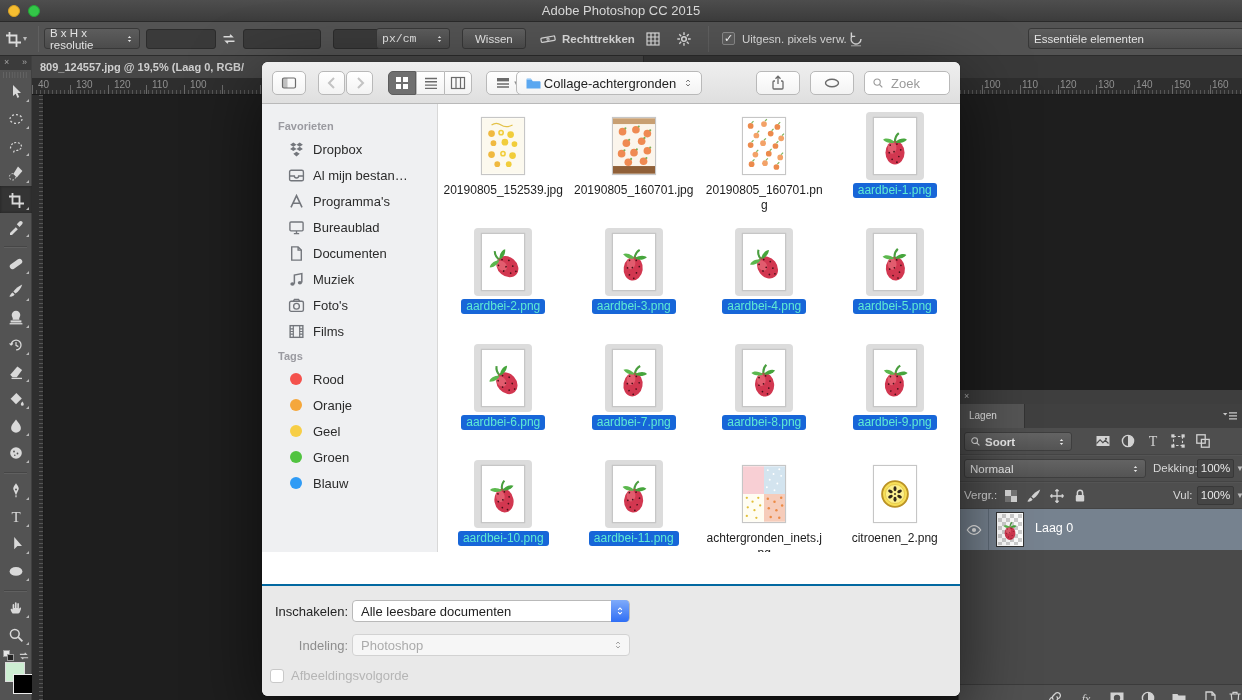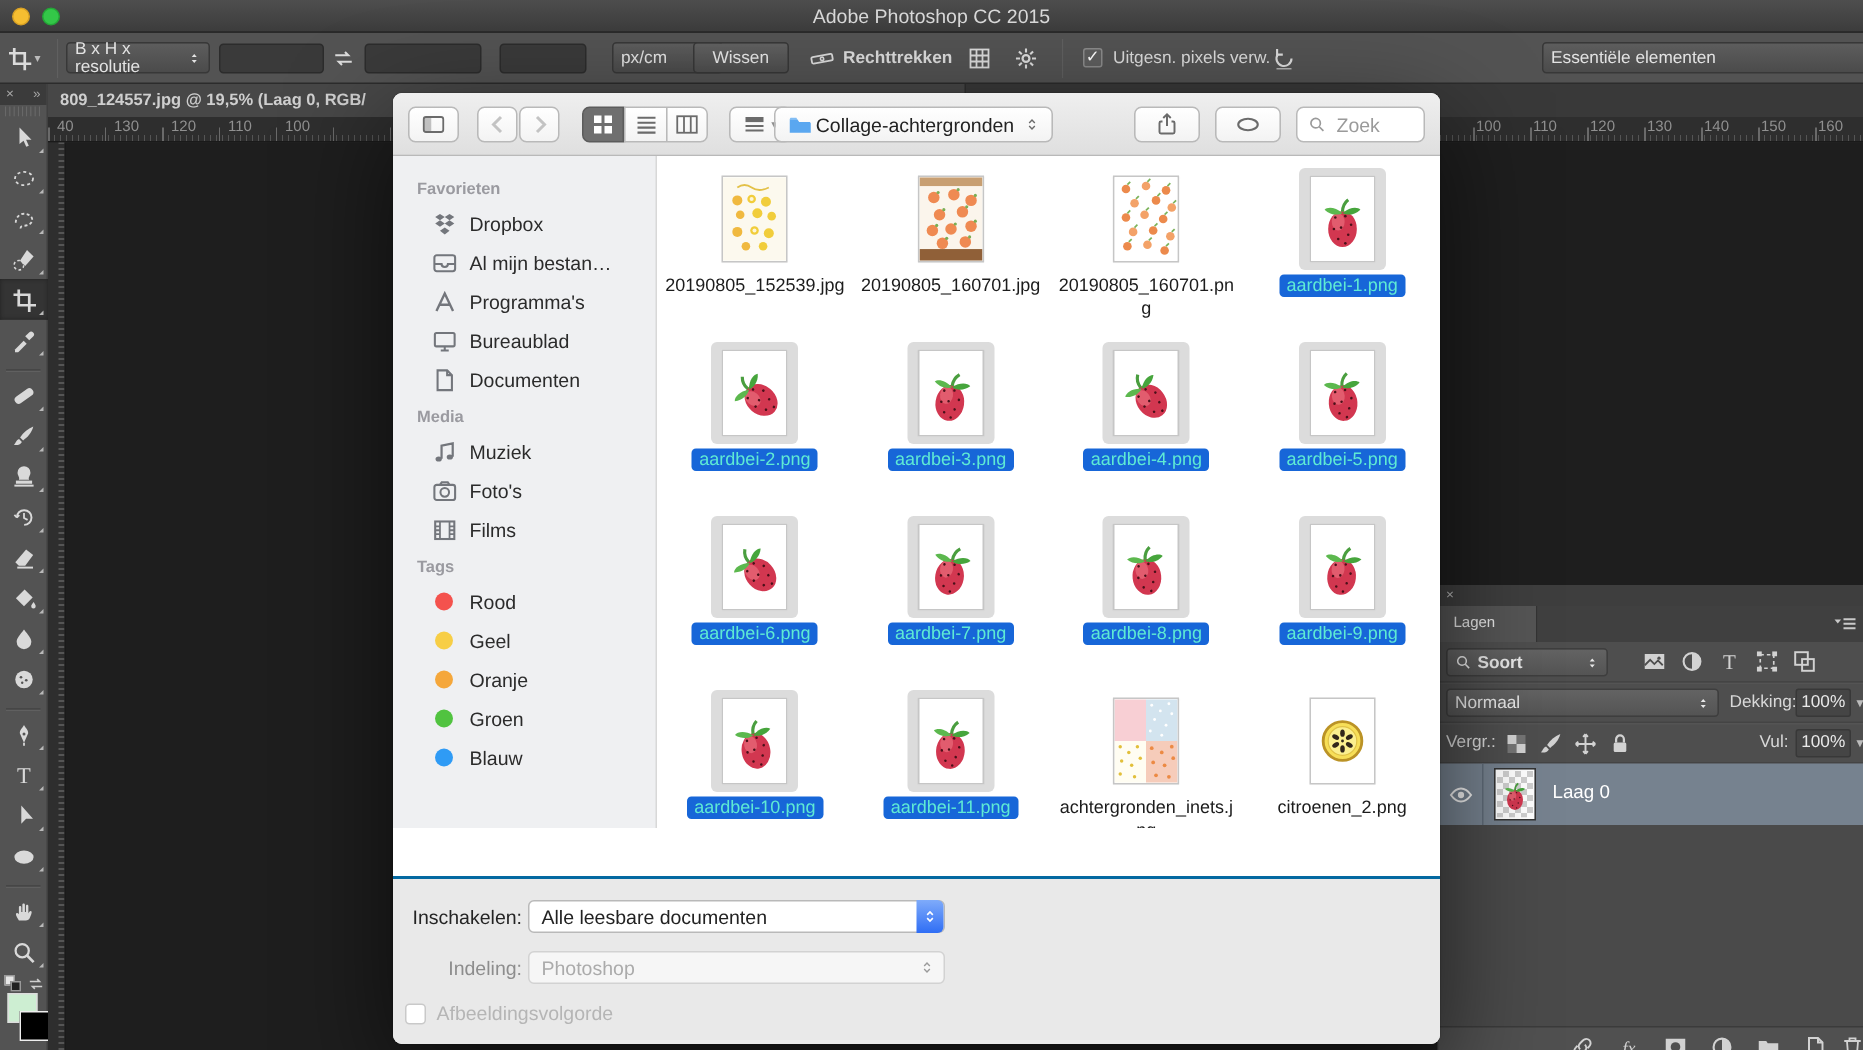--- a/index.html
+++ b/index.html
@@ -182,21 +182,21 @@
             <path d="M2.5 5.8h8.6L9 3.7M13.5 10.2H4.9L7 12.3" fill="none" stroke="currentColor" stroke-width="1.4"></path>
           </svg>
         </span>
     </div>
     <div class="ob" style="left:243px;width:78px;">
         <input class="in-dark" value="" style="">
       </div>
     <div class="ob" style="left:333px;width:58px;">
         <input class="in-dark" value="" style="">
       </div>
-    <div class="ob dd-dark" style="left:408px;width:74px;">
+    <div class="ob dd-dark" style="left:376px;width:74px;font-family:Liberation Mono, monospace;">
       <span style="flex:1;">px/cm</span>
       <span class="i" style="width:9px;height:12px;">
           <svg viewBox="0 0 16 16" width="100%" height="100%" fill="currentColor">
             <path d="M8 2.6l3 3.6H5zM8 13.4l3-3.6H5z"></path>
           </svg>
         </span>
     </div>
     <div class="ob btn-dark" style="left:462px;">
       <span>Wissen</span>
     </div>
@@ -734,21 +734,20 @@
         </div>
         <div class="side-item">
           <span class="i">
             <svg viewBox="0 0 16 16" width="100%" height="100%" fill="currentColor">
               <path d="M3.5 1.8h6l3 3v9.4h-9z" fill="none" stroke="currentColor" stroke-width="1.3"></path>
               <path d="M9.5 1.8v3h3" fill="none" stroke="currentColor" stroke-width="1.3"></path>
             </svg>
           </span>
           <span>Documenten</span>
         </div>
-        <div class="side-title">Media</div>
         <div class="side-item">
           <span class="i">
             <svg viewBox="0 0 16 16" width="100%" height="100%" fill="currentColor">
               <path d="M6 12V3.8l7-1.4V10.8" fill="none" stroke="currentColor" stroke-width="1.4"></path>
               <ellipse cx="4.2" cy="12.2" rx="2" ry="1.6"></ellipse>
               <ellipse cx="11.2" cy="11" rx="2" ry="1.6"></ellipse>
             </svg>
           </span>
           <span>Muziek</span>
         </div>
@@ -771,26 +770,26 @@
             </svg>
           </span>
           <span>Films</span>
         </div>
         <div class="side-title">Tags</div>
         <div class="side-item">
           <span class="tagdot" style="background: rgb(244, 82, 77);"></span>
           <span>Rood</span>
         </div>
         <div class="side-item">
+          <span class="tagdot" style="background: rgb(245, 167, 59);"></span>
+          <span>Oranje</span>
+        </div>
+        <div class="side-item">
           <span class="tagdot" style="background: rgb(247, 206, 70);"></span>
           <span>Geel</span>
-        </div>
-        <div class="side-item">
-          <span class="tagdot" style="background: rgb(245, 167, 59);"></span>
-          <span>Oranje</span>
         </div>
         <div class="side-item">
           <span class="tagdot" style="background: rgb(81, 195, 64);"></span>
           <span>Groen</span>
         </div>
         <div class="side-item">
           <span class="tagdot" style="background: rgb(47, 155, 245);"></span>
           <span>Blauw</span>
         </div>
       </div>

